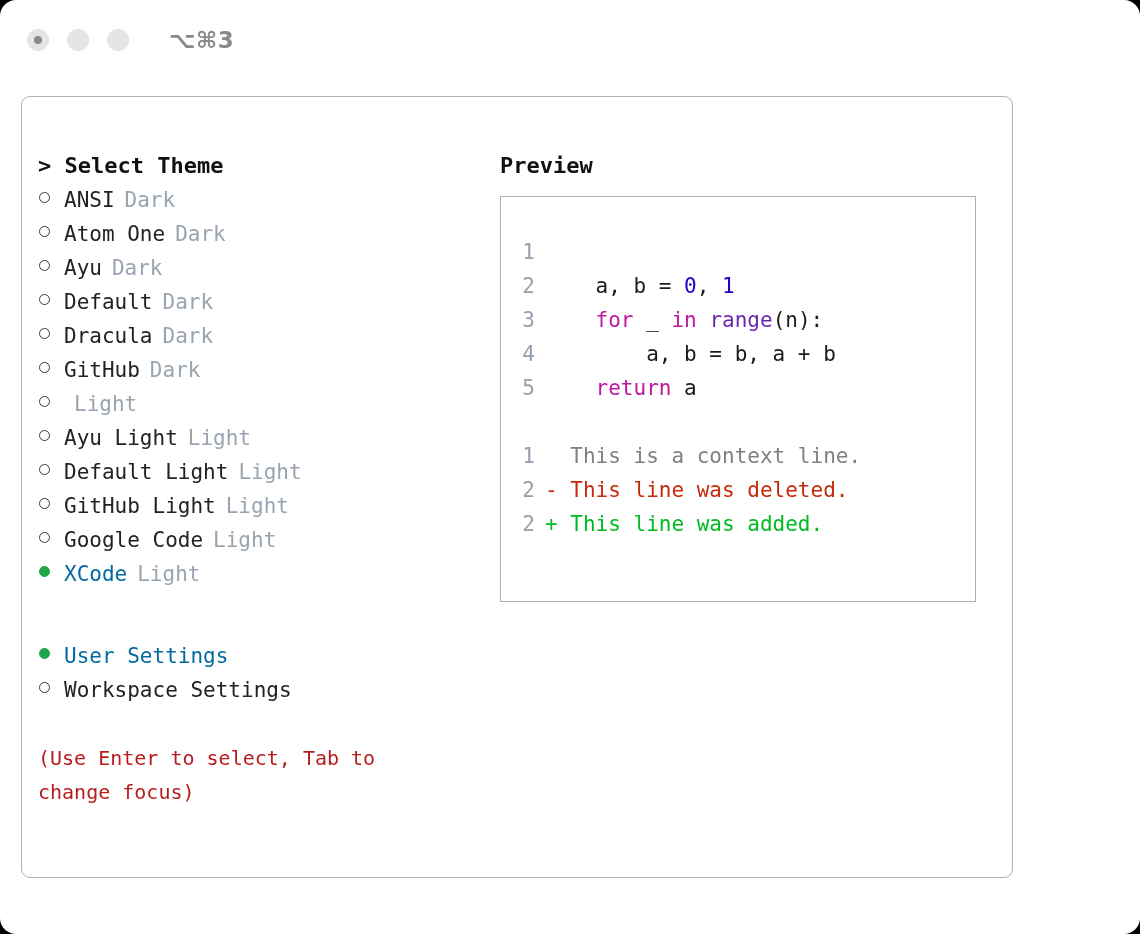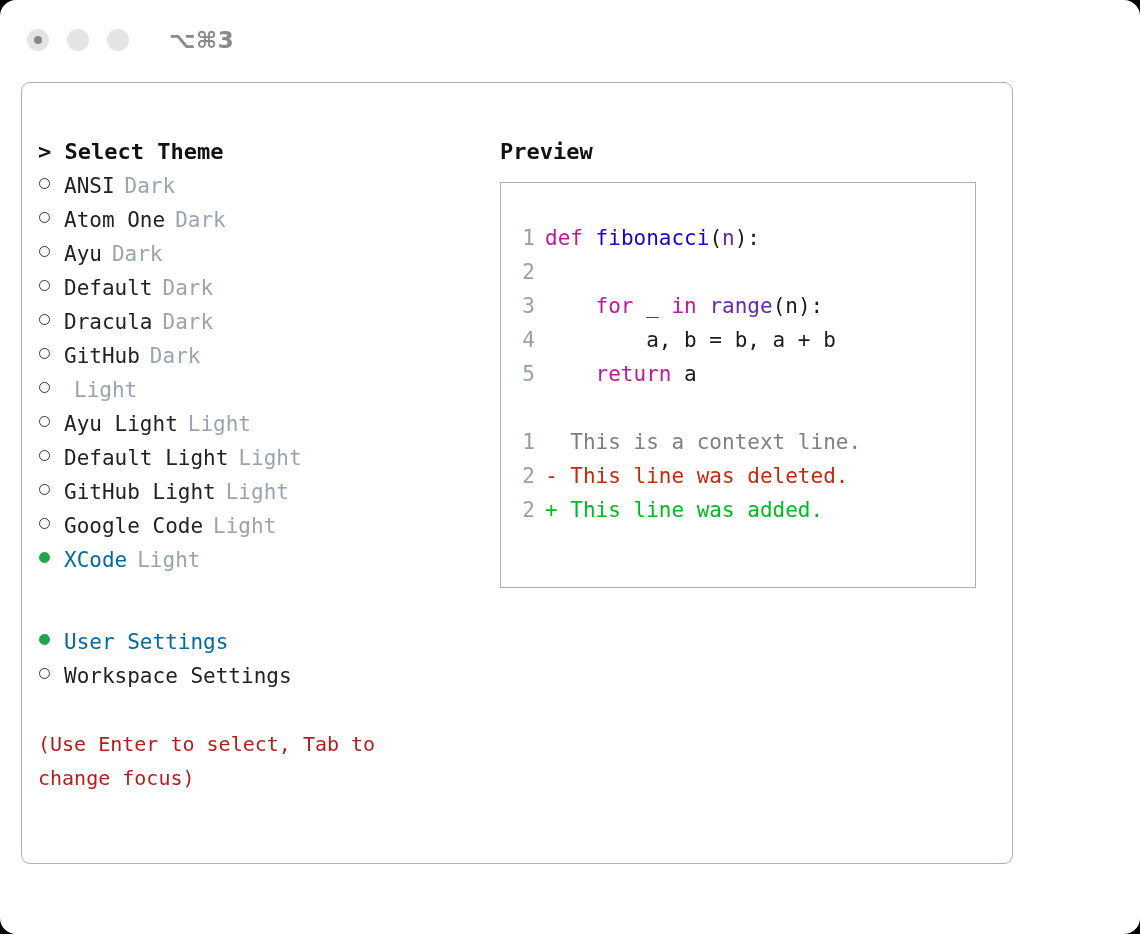--- a/index.html
+++ b/index.html
@@ -56,21 +56,21 @@
     font-weight: bold;
     color: #8a8a8a;
     letter-spacing: 0.5px;
     font-family: "DejaVu Sans", "Liberation Sans", sans-serif;
   }
 
   
   .panel {
     position: absolute;
     left: 21px;
-    top: 82px;
+    top: 96px;
     width: 992px;
     height: 782px;
     border: 1.5px solid #a8b2bf;
     border-radius: 9px;
     box-sizing: border-box;
     background: #ffffff;
   }
 
   .cols {
     position: absolute;
@@ -237,22 +237,22 @@
             <div class="row"><span class="marker"><span class="circ"></span></span><span class="label">Workspace Settings</span></div>
           </div>
 
         <div class="hint">(Use Enter to select, Tab to change focus)</div>
       </div>
 
       <div class="right">
         <div class="preview-title">Preview</div>
         <div class="codebox">
           <div id="code-lines">
-              <div class="cline"><span class="lnum">1</span><span class="ctext"><span class="kw">def</span><span class="id"> </span><span class="fn">fibonacci</span><span class="pn">(</span><span class="par">n</span><span class="pn">):</span></span></div>
-              <div class="cline"><span class="lnum">2</span></div>
+              <div class="cline"><span class="lnum">1</span></div>
+              <div class="cline"><span class="lnum">2</span><span class="ctext"><span class="id">    a, b = </span><span class="num">0</span><span class="id">, </span><span class="num">1</span></span></div>
               <div class="cline"><span class="lnum">3</span><span class="ctext"><span class="id">    </span><span class="kw">for</span><span class="id"> _ </span><span class="kw">in</span><span class="id"> </span><span class="bi">range</span><span class="pn">(n):</span></span></div>
               <div class="cline"><span class="lnum">4</span><span class="ctext"><span class="id">        a, b = b, a + b</span></span></div>
               <div class="cline"><span class="lnum">5</span><span class="ctext"><span class="id">    </span><span class="kw">return</span><span class="id"> a</span></span></div>
             </div>
           <div class="blank"></div>
           <div id="diff-lines">
               <div class="cline"><span class="lnum">1</span><span class="ctext ctx"> </span><span class="ctext ctx"> This is a context line.</span></div>
               <div class="cline"><span class="lnum">2</span><span class="ctext del">-</span><span class="ctext del"> This line was deleted.</span></div>
               <div class="cline"><span class="lnum">2</span><span class="ctext add">+</span><span class="ctext add"> This line was added.</span></div>
             </div>

